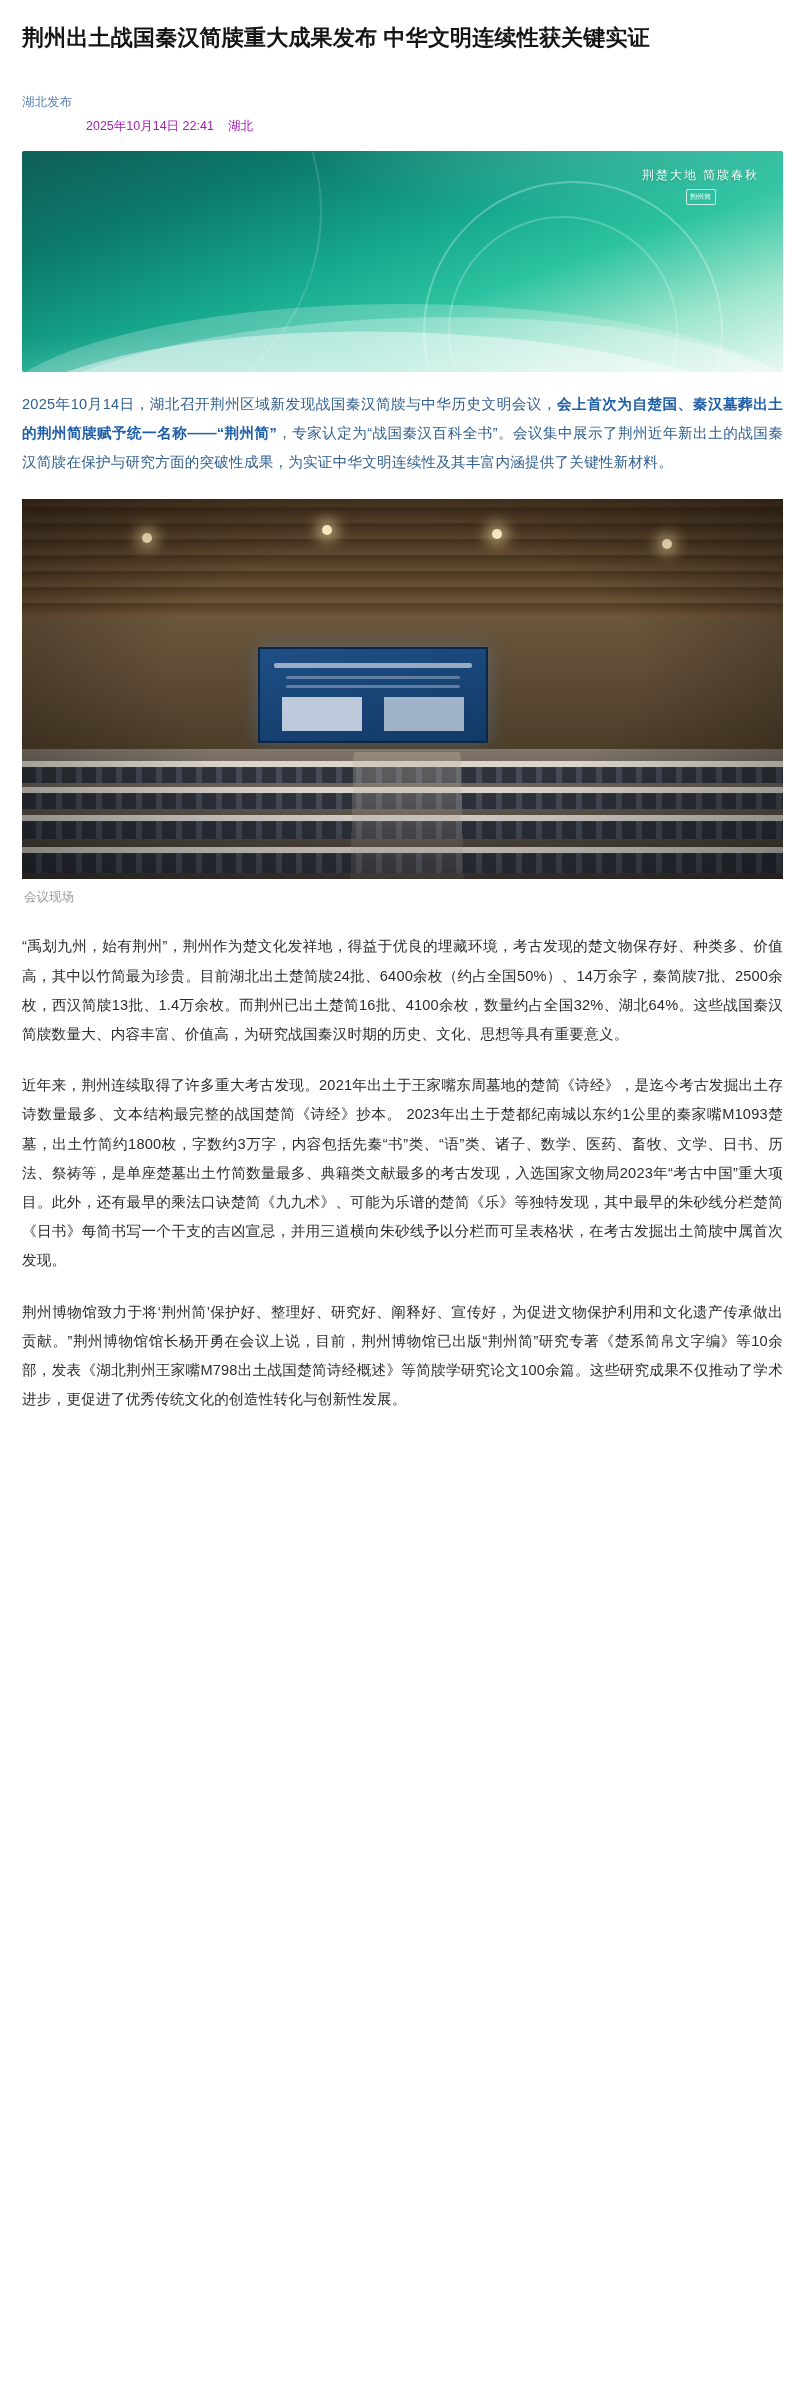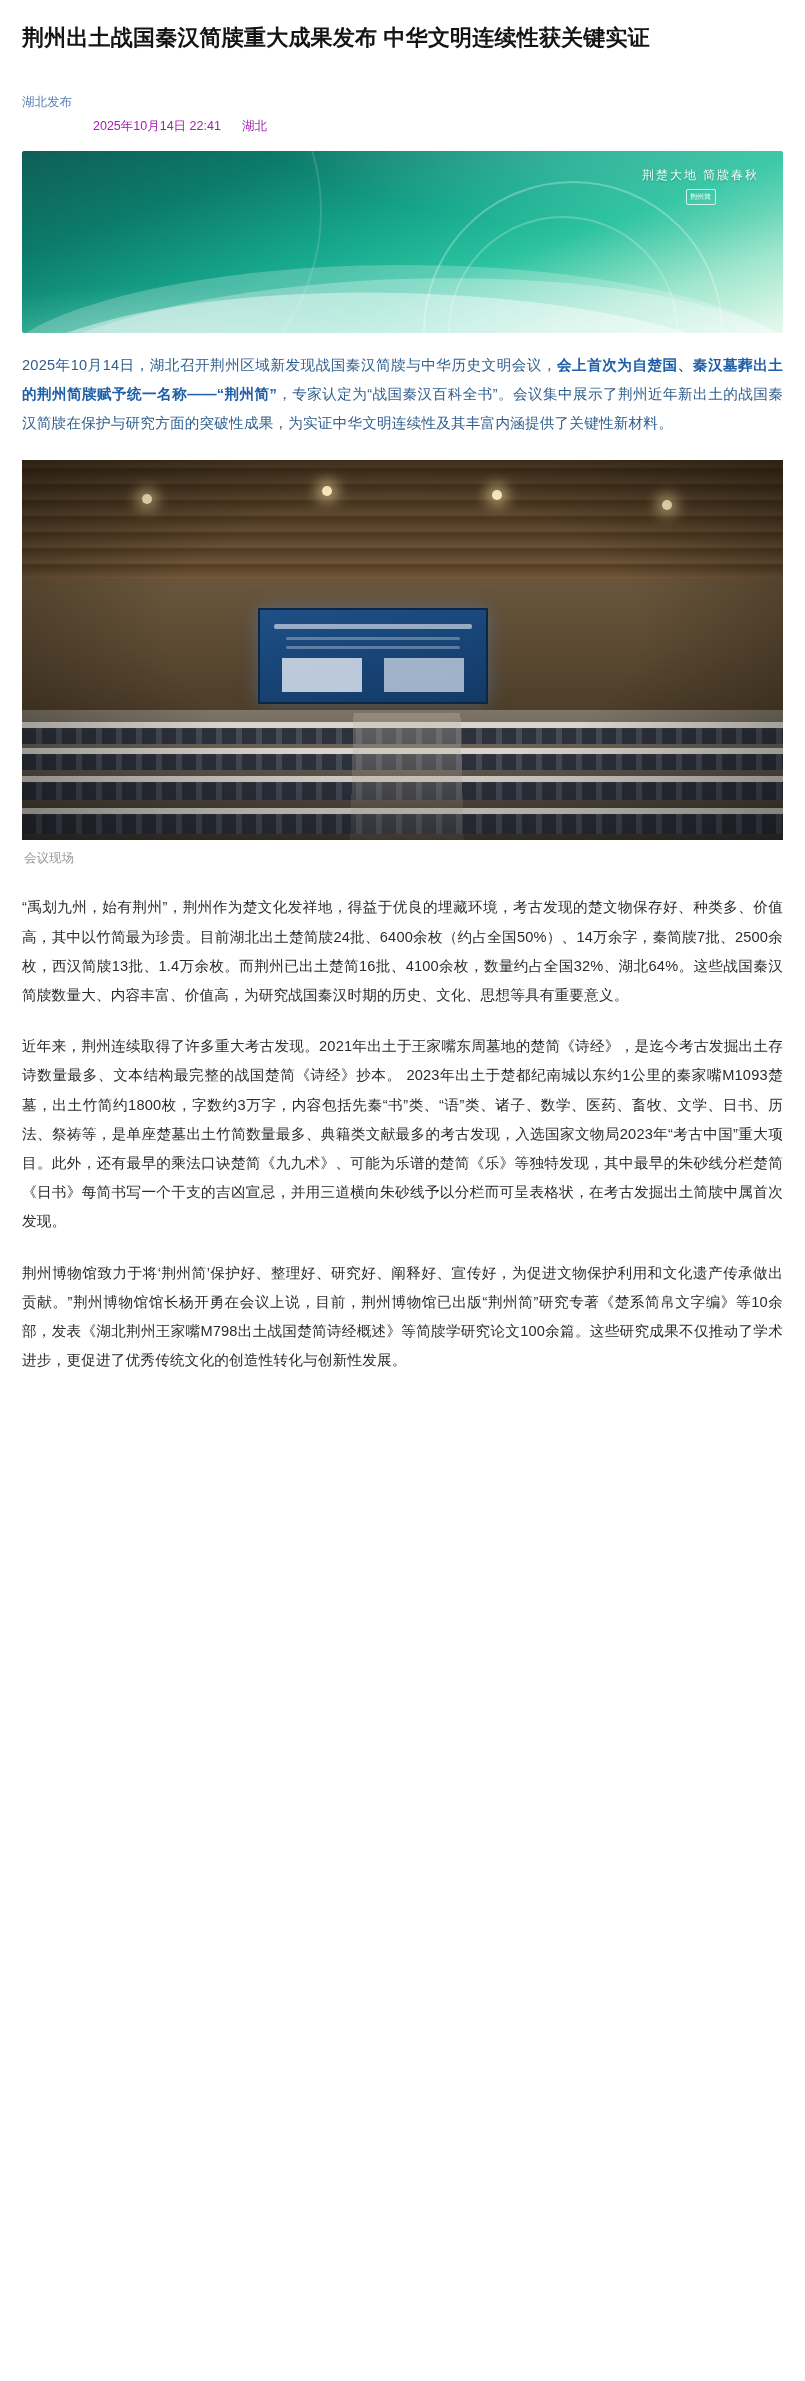--- a/index.html
+++ b/index.html
@@ -24,33 +24,33 @@
     font-size: 22px;
     line-height: 1.45;
     font-weight: 700;
     color: #141414;
     margin: 4px 0 16px 0;
     letter-spacing: 0.2px;
   }
   .meta-row {
     display: flex;
     align-items: center;
-    gap: 21px;
+    gap: 14px;
     font-size: 12.5px;
     color: #8a8a8a;
     margin-bottom: 16px;
   }
   .meta-source {
     color: #5a7fb5;
   }
   .meta-item { color: #a21caf; margin-top: 48px; }
 
   .hero-figure {
     width: 761px;
-    height: 182px;
+    height: 221px;
     margin: 0 0 18px 0;
     position: relative;
     overflow: hidden;
     border-radius: 2px;
     background: linear-gradient(160deg, #0f5e57 0%, #0c7a6a 22%, #16a78c 45%, #2cc3a0 62%, #9fe6cd 82%, #e9f9f1 100%);
   }
   .hero-figure .band {
     position: absolute;
     left: 0; right: 0;
     height: 100%;

